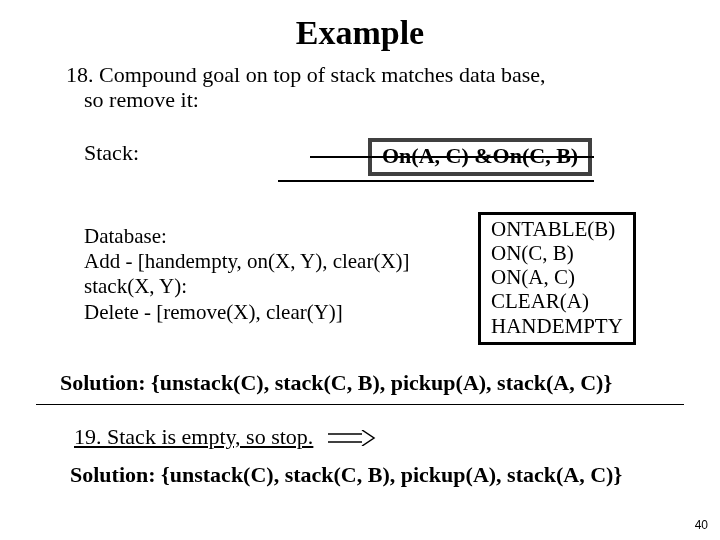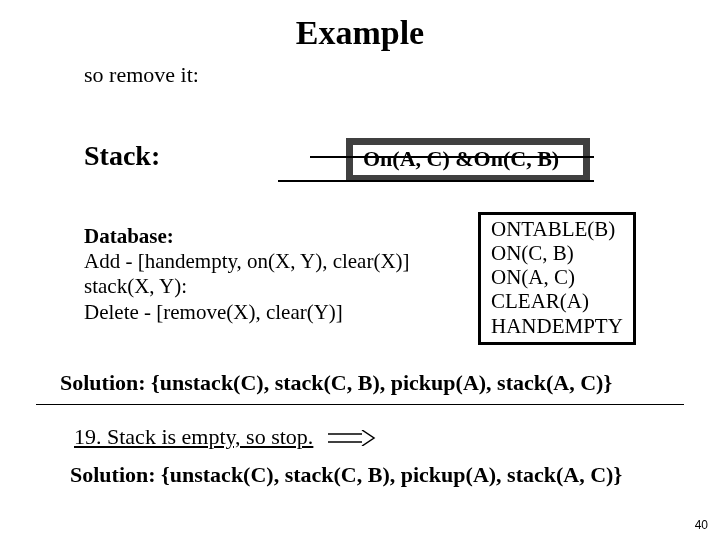--- a/index.html
+++ b/index.html
@@ -29,29 +29,29 @@
     left: 66px;
     top: 62px;
     font-size: 22px;
     line-height: 1.15;
   }
   .step18 .indent { padding-left: 18px; }
   .stack-label {
     position: absolute;
     left: 84px;
     top: 140px;
-    font-size: 28px;
-    font-weight: bold;
+    font-size: 22px;
+    font-weight: normal;
   }
   .goal-box {
     position: absolute;
-    left: 346px;
+    left: 368px;
     top: 138px;
-    border: 7px solid #404040;
-    padding: 2px 24px 4px 10px;
+    border: 4px solid #404040;
+    padding: 2px 10px 4px 10px;
     font-size: 22px;
     font-weight: bold;
     line-height: 1.1;
   }
   .goal-strike {
     position: absolute;
     left: 310px;
     top: 156px;
     width: 284px;
     height: 0;
@@ -65,21 +65,21 @@
     height: 0;
     border-top: 2px solid #000;
   }
   .db-block {
     position: absolute;
     left: 84px;
     top: 224px;
     font-size: 21px;
     line-height: 1.2;
   }
-  .db-block .dh { font-weight: bold; }
+  .db-block .dh { font-weight: normal; }
   .facts-box {
     position: absolute;
     left: 478px;
     top: 212px;
     border: 3px solid #000;
     padding: 2px 10px 4px 10px;
     font-size: 21px;
     font-weight: normal;
     line-height: 1.15;
   }
@@ -130,20 +130,21 @@
   }
 </style>
 </head>
 <body>
 
 <div class="slide">
 
   <div class="title">Example</div>
 
   <div class="step18">
+    <div>18. Compound goal on top of stack matches data base,</div>
     <div class="indent">so remove it:</div>
   </div>
 
   <div class="stack-label">Stack:</div>
 
   <div class="goal-box">
     <span>On(A, C) &amp;On(C, B)</span>
   </div>
   <div class="goal-strike"></div>
   <div class="bottom-line"></div>

